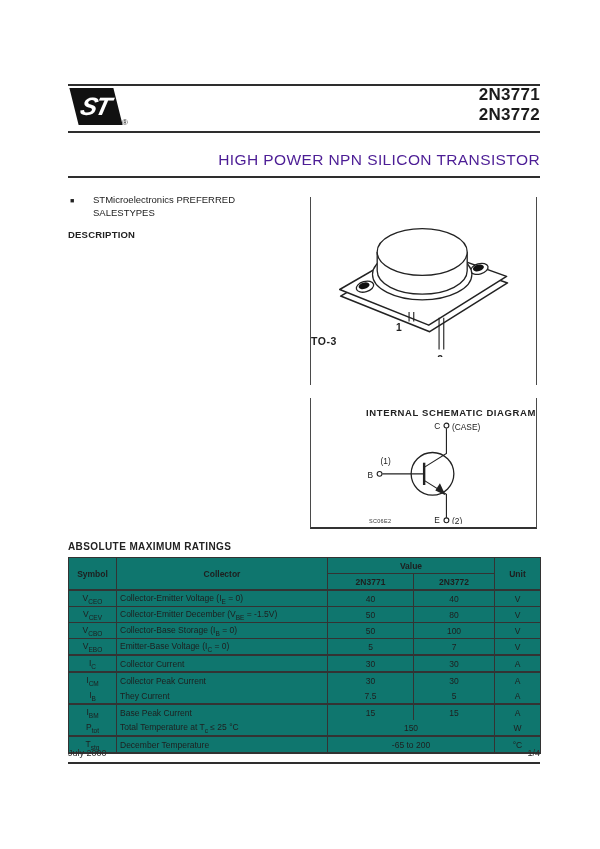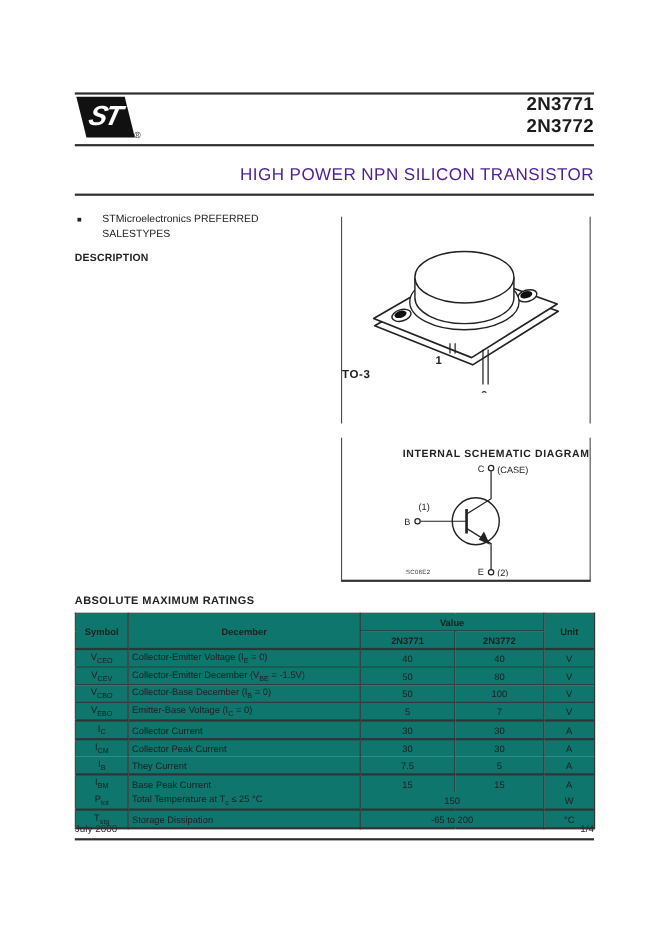--- a/index.html
+++ b/index.html
@@ -154,21 +154,21 @@
     <colgroup>
         <col class="c-sym">
         <col class="c-par">
         <col class="c-v1">
         <col class="c-v2">
         <col class="c-un">
       </colgroup>
     <thead>
       <tr>
         <th rowspan="2">Symbol</th>
-        <th rowspan="2">December</th>
+        <th rowspan="2">Collector</th>
         <th colspan="2">Value</th>
         <th rowspan="2">Unit</th>
       </tr>
       <tr>
         <th>2N3771</th>
         <th>2N3772</th>
       </tr>
     </thead>
     <tbody>
       <tr class="group">
@@ -180,21 +180,21 @@
       </tr>
       <tr>
         <td class="sym"><span>V</span><sub>CEV</sub></td>
         <td class="param"><span>Collector-Emitter December (V</span><sub>BE</sub><span> = -1.5V)</span></td>
         <td class="val">50</td>
         <td class="val">80</td>
         <td class="unit">V</td>
       </tr>
       <tr>
         <td class="sym"><span>V</span><sub>CBO</sub></td>
-        <td class="param"><span>Collector-Base December (I</span><sub>B</sub><span> = 0)</span></td>
+        <td class="param"><span>Collector-Base Storage (I</span><sub>B</sub><span> = 0)</span></td>
         <td class="val">50</td>
         <td class="val">100</td>
         <td class="unit">V</td>
       </tr>
       <tr>
         <td class="sym"><span>V</span><sub>EBO</sub></td>
         <td class="param"><span>Emitter-Base Voltage (I</span><sub>C</sub><span> = 0)</span></td>
         <td class="val">5</td>
         <td class="val">7</td>
         <td class="unit">V</td>
@@ -228,21 +228,21 @@
         <td class="unit">A</td>
       </tr>
       <tr class="merge">
         <td class="sym"><span>P</span><sub>tot</sub></td>
         <td class="param"><span>Total Temperature at T</span><sub>c</sub><span> ≤ 25 °C</span></td>
         <td class="val" colspan="2">150</td>
         <td class="unit">W</td>
       </tr>
       <tr class="group">
         <td class="sym"><span>T</span><sub>stg</sub></td>
-        <td class="param"><span>Storage Dissipation</span></td>
+        <td class="param"><span>December Temperature</span></td>
         <td class="val" colspan="2">-65 to 200</td>
         <td class="unit">°C</td>
       </tr>
     </tbody>
   </table>
 
   <div class="foot-date">July 2000</div>
   <div class="foot-page">1/4</div>
   <div class="hr" style="top:762px"></div>
 

